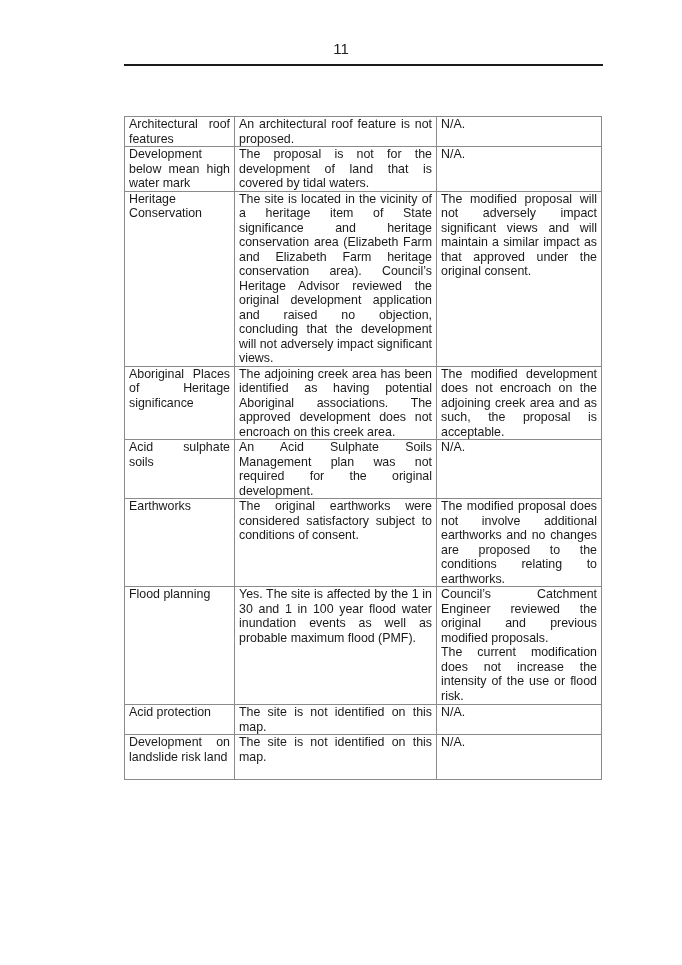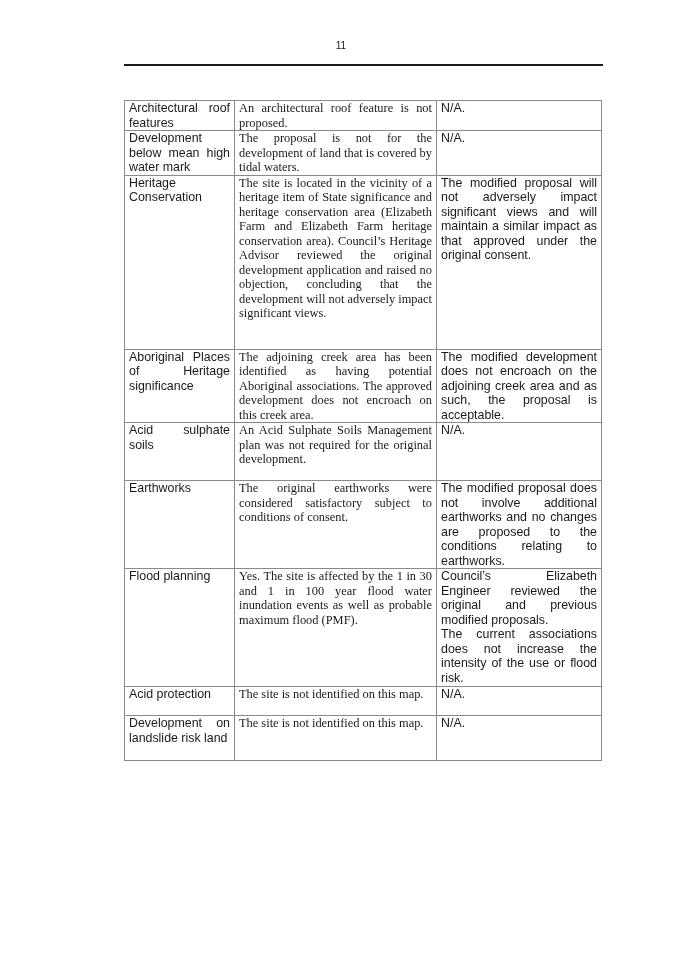--- a/index.html
+++ b/index.html
@@ -1,26 +1,26 @@
 <!DOCTYPE html>
 <html><head>
 <meta charset="utf-8">
 <style>
   html, body { margin: 0; padding: 0; background: #ffffff; }
   body { width: 682px; height: 965px; position: relative; overflow: hidden;
          font-family: "Liberation Sans", sans-serif; color: #1a1a1a; }
   .page-number { position: absolute; top: 40px; left: 0; width: 682px; text-align: center;
-                 font-size: 10px; color: #222; }
+                 font-size: 15px; color: #222; }
   .header-rule { position: absolute; top: 64px; left: 124px; width: 479px; height: 2px; background: #1a1a1a; }
-  table.compliance { position: absolute; top: 100px; left: 124px; width: 477px;
+  table.compliance { position: absolute; top: 116px; left: 124px; width: 477px;
                      border-collapse: collapse; table-layout: fixed; }
   table.compliance td { border: 1px solid #8a8a8a; vertical-align: top;
                         padding: 0 4px 0 4px; font-size: 12.4px; line-height: 14.5px; }
   td.c1 { width: 101px; text-align: justify; }
-  td.c2 { width: 193px; text-align: justify; text-align-last: left; font-family: Liberation Serif, serif; }
+  td.c2 { width: 193px; text-align: justify; text-align-last: left; }
   td.c3 { width: 156px; text-align: justify; text-align-last: left; }
   td.c1 { text-align-last: left; }
   .para { display: block; }
 </style>
 </head>
 <body>
 
 <div class="page-number">11</div>
 <div class="header-rule"></div>
 
@@ -65,22 +65,22 @@
       <td class="c1">Earthworks</td>
       <td class="c2">The original earthworks were considered satisfactory subject to conditions of consent.</td>
       <td class="c3">
           <span class="para">The modified proposal does not involve additional earthworks and no changes are proposed to the conditions relating to earthworks.</span>
         </td>
     </tr>
     <tr style="height:118px">
       <td class="c1">Flood planning</td>
       <td class="c2">Yes. The site is affected by the 1 in 30 and 1 in 100 year flood water inundation events as well as probable maximum flood (PMF).</td>
       <td class="c3">
-        <span class="para">Council’s Elizabeth Engineer reviewed the original and previous modified proposals.</span>
-        <span class="para">The current associations does not increase the intensity of the use or flood risk.</span>
+        <span class="para">Council’s Catchment Engineer reviewed the original and previous modified proposals.</span>
+        <span class="para">The current modification does not increase the intensity of the use or flood risk.</span>
       </td>
     </tr>
     <tr style="height:29px">
       <td class="c1">Acid protection</td>
       <td class="c2">The site is not identified on this map.</td>
       <td class="c3">
           <span class="para">N/A.</span>
         </td>
     </tr>
     <tr style="height:45px">

